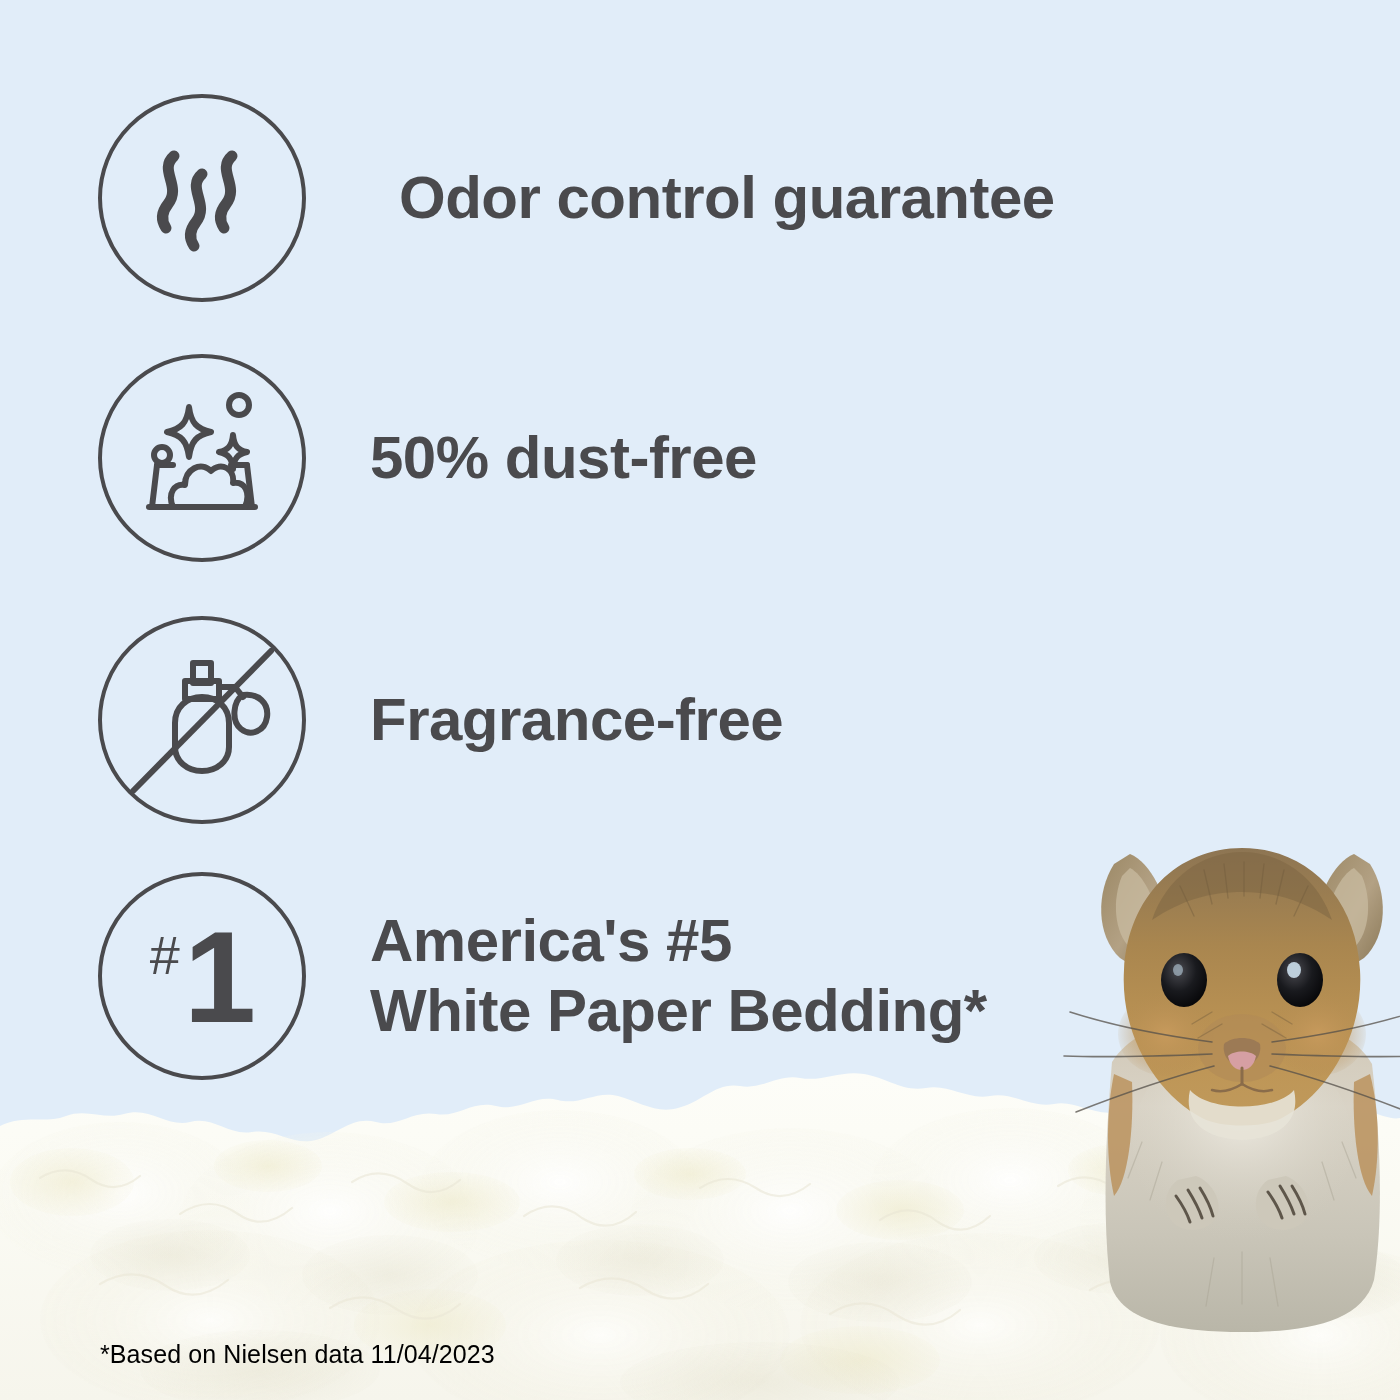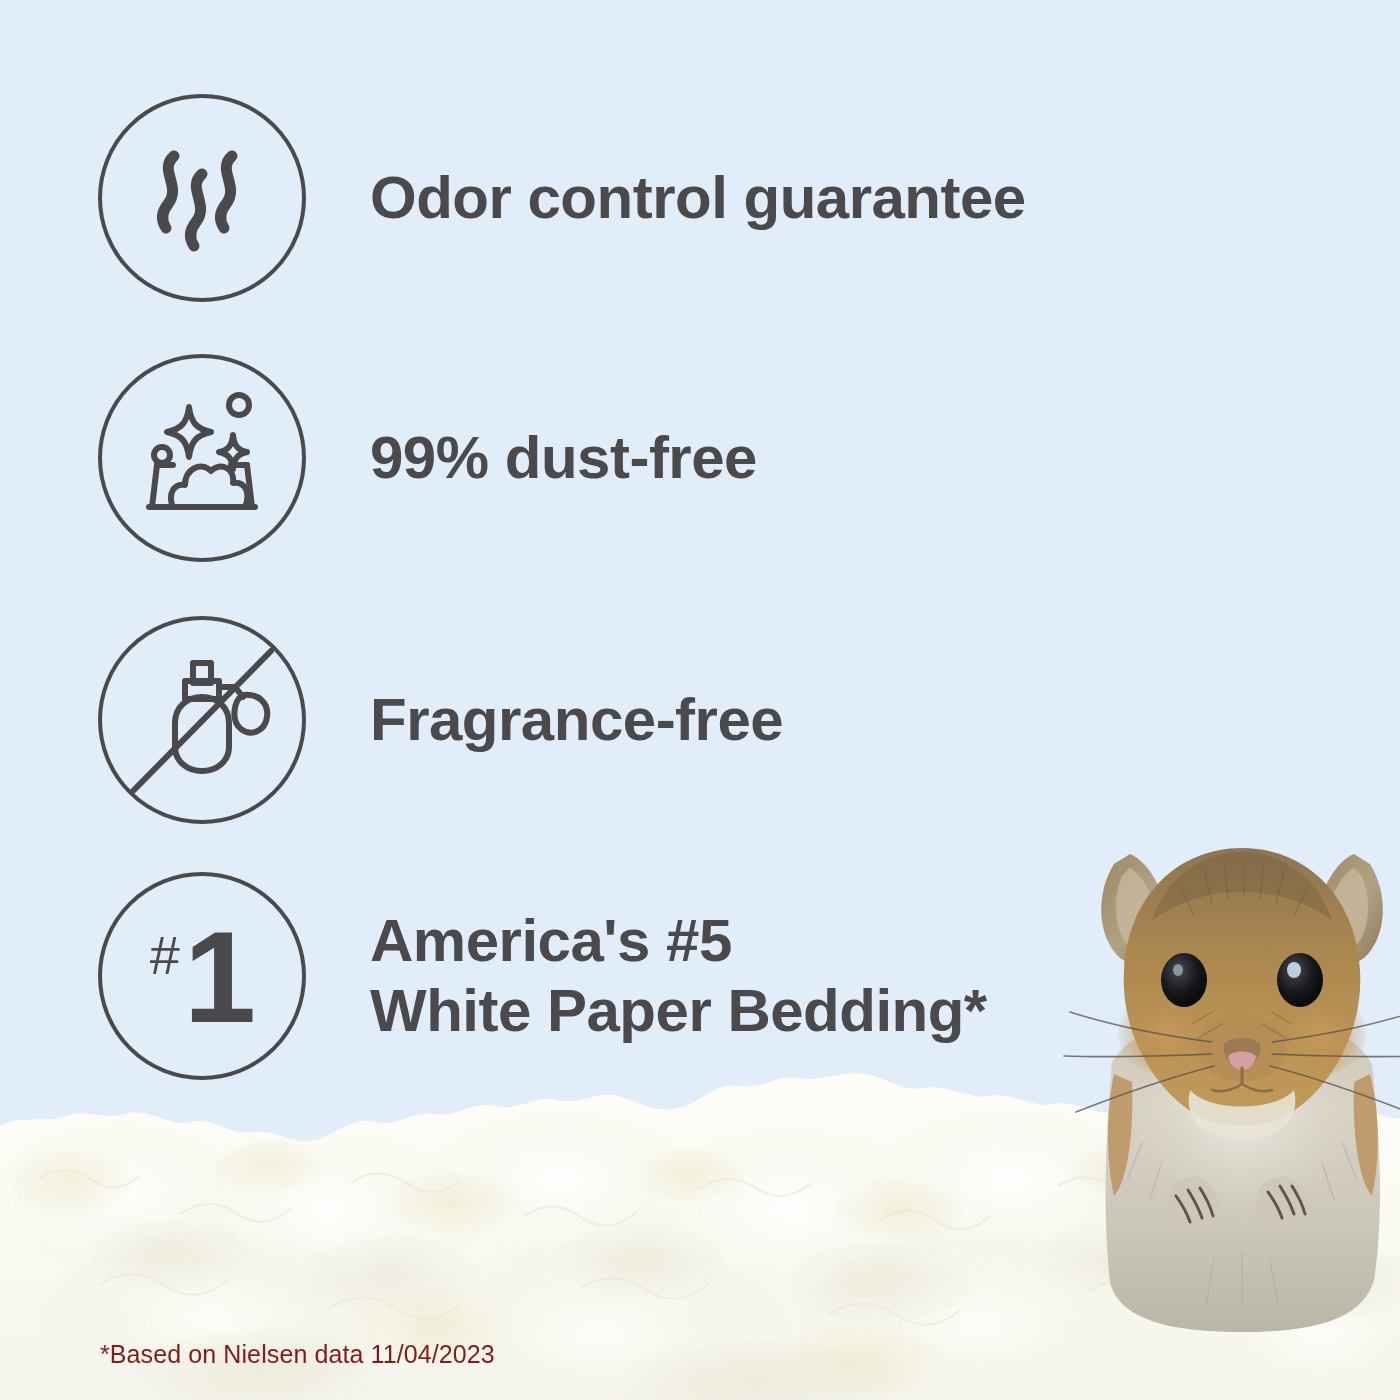--- a/index.html
+++ b/index.html
@@ -46,21 +46,21 @@
   .feature-label {
     margin-left: 64px;
     color: #4a4a4d;
     font-size: 60px;
     font-weight: bold;
     letter-spacing: -0.5px;
     line-height: 1.16;
     white-space: pre-line;
   }
 
-  #row-odor      { top: 94px; }
+  #row-odor      { top: 94px; gap: 29px; }
   #row-dust      { top: 354px; }
   #row-fragrance { top: 616px; align-items: center; }
   #row-number1   { top: 872px; }
 
   
   .num-one-wrap {
     display: flex;
     align-items: flex-start;
     color: #4a4a4d;
     transform: translateY(2px);
@@ -101,21 +101,21 @@
   }
   #gerbil svg { display: block; }
 
   
   #footnote {
     position: absolute;
     left: 100px;
     top: 1340px;
     font-size: 25px;
     font-weight: normal;
-    color: #7f1d1d;
+    color: #000000;
     letter-spacing: 0.1px;
   }
 </style>
 </head>
 <body>
 
 <div id="canvas">
 
   <div id="bedding">
     <svg width="1400" height="330" viewBox="0 0 1400 330" xmlns="http://www.w3.org/2000/svg">
@@ -365,21 +365,21 @@
           <path d="M62,24 C64,40 70,46 84,49 C70,52 64,58 62,74
                    C60,58 54,52 40,49 C54,46 60,40 62,24 Z"></path>
           <path d="M106,52 C107,63 111,67 120,69 C111,71 107,75 106,86
                    C105,75 101,71 92,69 C101,67 105,63 106,52 Z"></path>
 
           <circle cx="112" cy="22" r="10"></circle>
           <circle cx="35" cy="72" r="8"></circle>
         </g>
       </svg>
     </div>
-    <div class="feature-label">99% dust-free</div>
+    <div class="feature-label">50% dust-free</div>
   </div>
 
   <div class="feature-row" id="row-fragrance">
     <div class="icon-circle">
       <svg width="170" height="170" viewBox="0 0 170 170" xmlns="http://www.w3.org/2000/svg">
         <g stroke="#4a4a4d" stroke-width="6" fill="none" stroke-linejoin="round" stroke-linecap="round">
 
           <path d="M58,88 C58,72 70,62 85,62 C100,62 112,72 112,88
                    L112,112 C112,126 100,136 85,136
                    C70,136 58,126 58,112 Z"></path>

